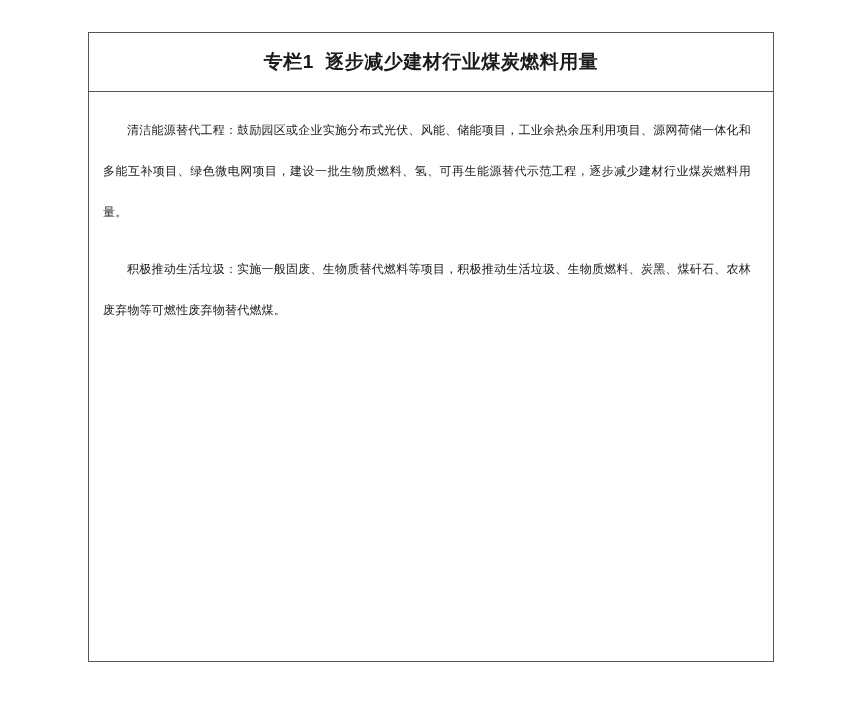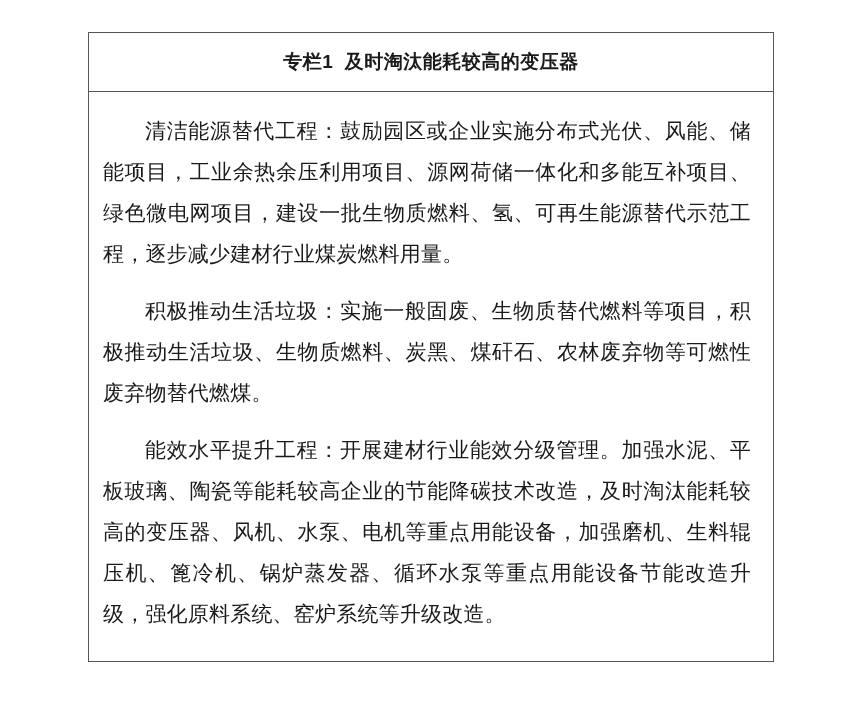--- a/index.html
+++ b/index.html
@@ -43,40 +43,39 @@
     font-weight: bold;
     letter-spacing: 0.5px;
     color: #1a1a1a;
     white-space: pre;
   }
   .box-body {
     padding: 18px 14px 10px 14px;
     box-sizing: border-box;
   }
   .para {
-    font-size: 21px;
+    font-size: 12px;
     line-height: 41px;
     text-align: justify;
     text-justify: inter-ideograph;
     text-indent: 2em;
     color: #1a1a1a;
     margin: 0 8px 16px 0;
     letter-spacing: 0.2px;
   }
   .para:last-child {
     margin-bottom: 0;
   }
 </style>
 </head>
 <body>
 
 <div class="page">
   <div class="box">
     <div class="box-title">
-      <span class="box-title-text">专栏1  及时淘汰能耗较高的变压器</span>
+      <span class="box-title-text">专栏1  逐步减少建材行业煤炭燃料用量</span>
     </div>
     <div class="box-body">
       <p class="para">清洁能源替代工程：鼓励园区或企业实施分布式光伏、风能、储能项目，工业余热余压利用项目、源网荷储一体化和多能互补项目、绿色微电网项目，建设一批生物质燃料、氢、可再生能源替代示范工程，逐步减少建材行业煤炭燃料用量。</p>
       <p class="para">积极推动生活垃圾：实施一般固废、生物质替代燃料等项目，积极推动生活垃圾、生物质燃料、炭黑、煤矸石、农林废弃物等可燃性废弃物替代燃煤。</p>
-      <p class="para">能效水平提升工程：开展建材行业能效分级管理。加强水泥、平板玻璃、陶瓷等能耗较高企业的节能降碳技术改造，及时淘汰能耗较高的变压器、风机、水泵、电机等重点用能设备，加强磨机、生料辊压机、篦冷机、锅炉蒸发器、循环水泵等重点用能设备节能改造升级，强化原料系统、窑炉系统等升级改造。</p>
     </div>
   </div>
 </div>
 
 </body></html>

